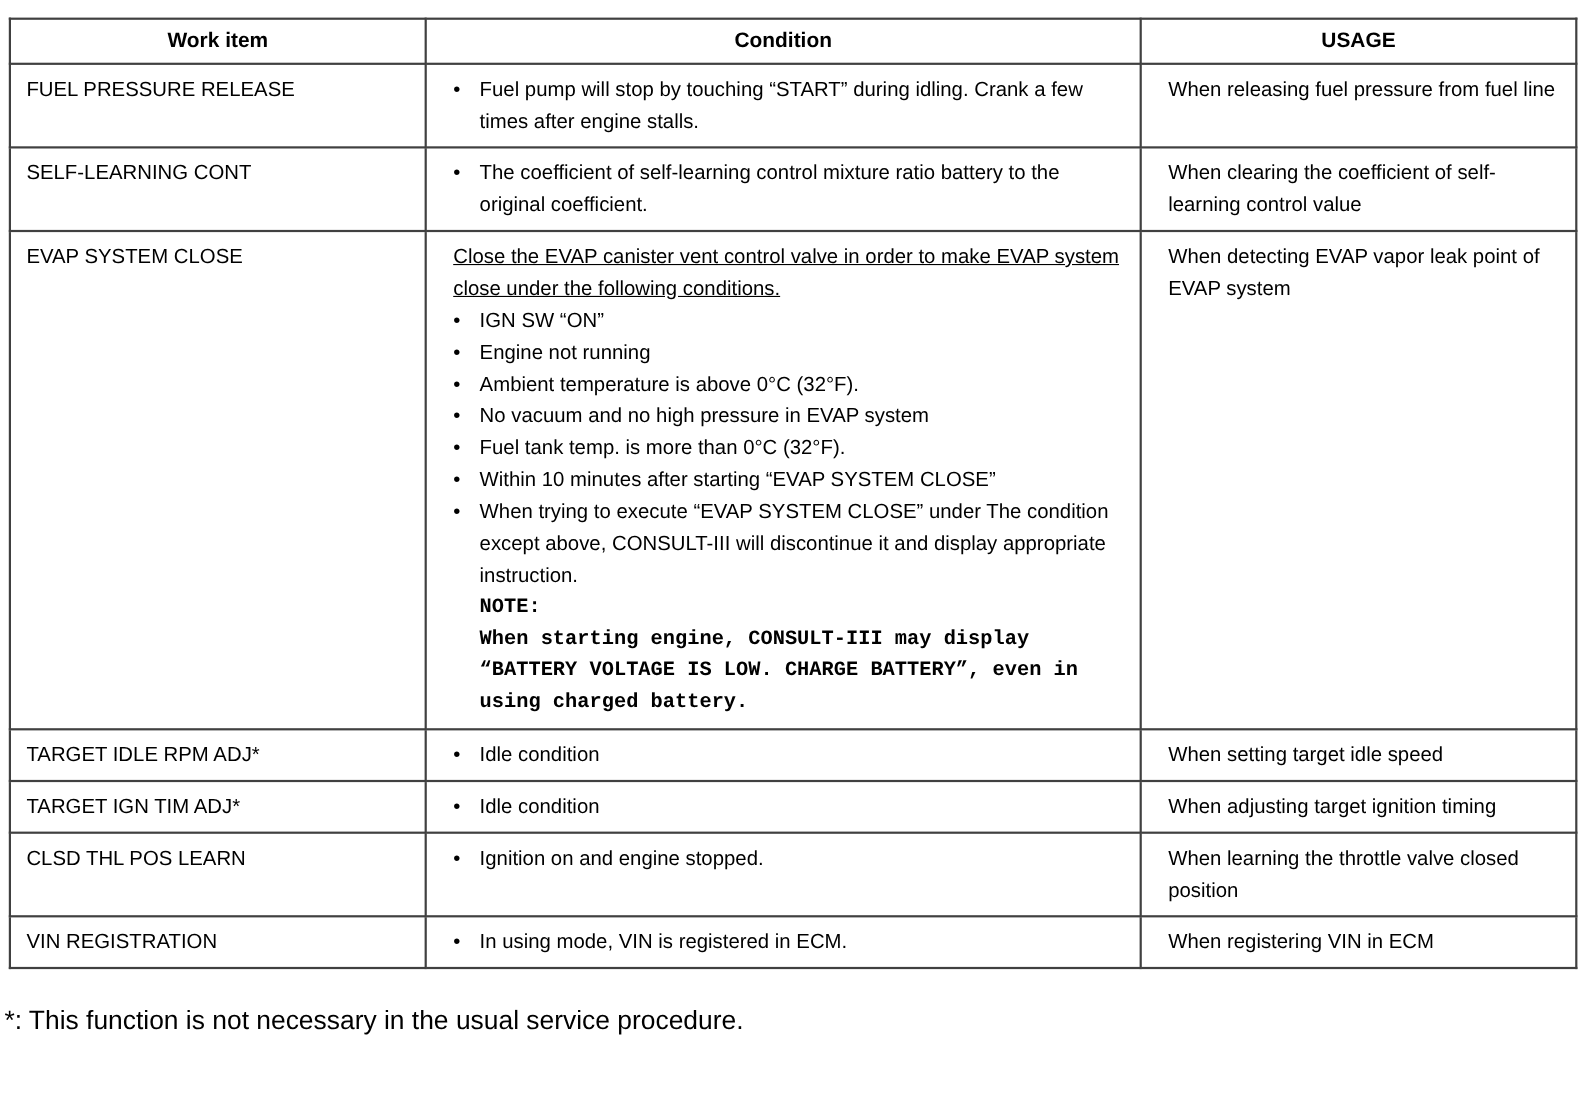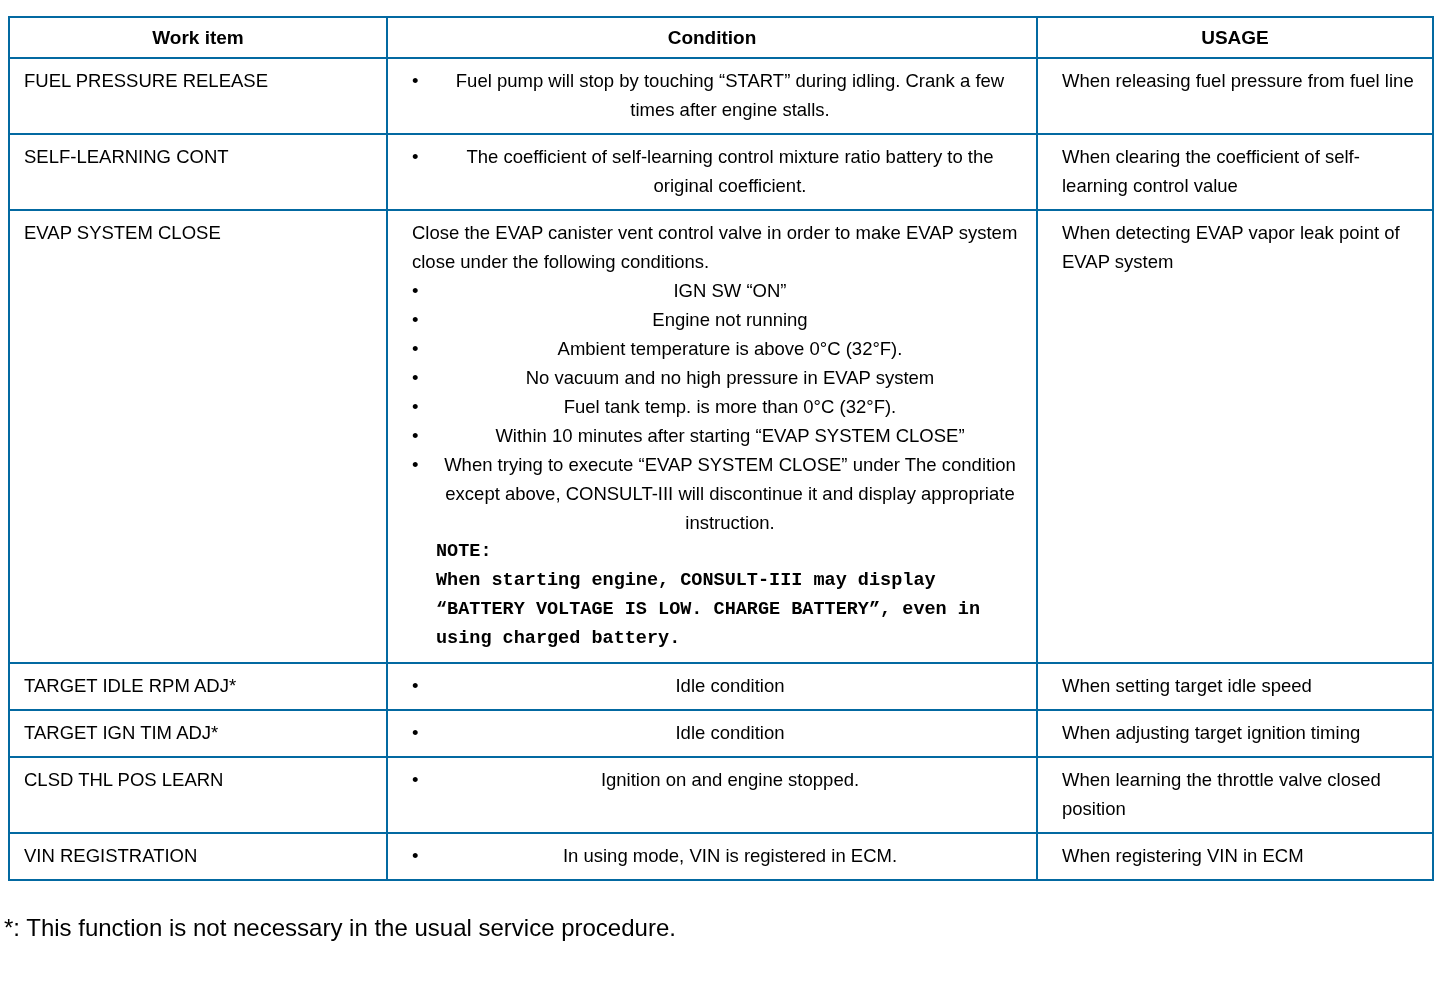--- a/index.html
+++ b/index.html
@@ -19,50 +19,50 @@
   }
   table.ws-table {
     position: absolute;
     left: 8px;
     top: 16px;
     width: 1424px;
     border-collapse: collapse;
     table-layout: fixed;
   }
   .ws-table th, .ws-table td {
-    border: 2px solid #0369a1;
+    border: 2px solid #404040;
     vertical-align: top;
     font-size: 18.5px;
     line-height: 29px;
   }
   .ws-table th {
     font-weight: bold;
     text-align: center;
     padding: 5px 6px;
     font-size: 19px;
   }
   .ws-table td {
     padding: 7px 12px 9px 24px;
   }
   td.col-work { padding-left: 14px; }
   .cond-text {
     margin: 0;
+    text-decoration: underline;
   }
   .bullet-item {
     display: flex;
     align-items: flex-start;
   }
   .bullet {
     width: 24px;
     flex: 0 0 24px;
     text-align: left;
   }
   .bullet-text {
     flex: 1 1 auto;
-    text-align: center;
   }
   .note {
     margin-left: 24px;
     font-weight: bold;
     font-family: Liberation Mono, monospace;
   }
   .footnote {
     position: absolute;
     left: 4px;
     top: 914px;

